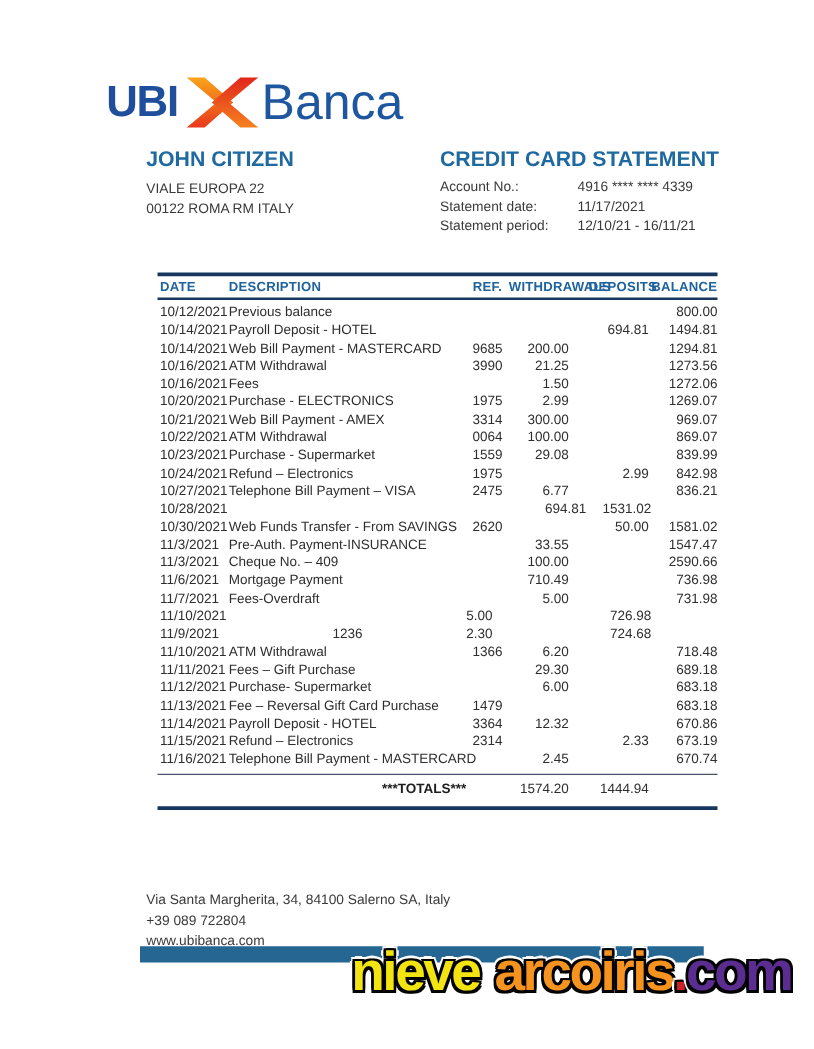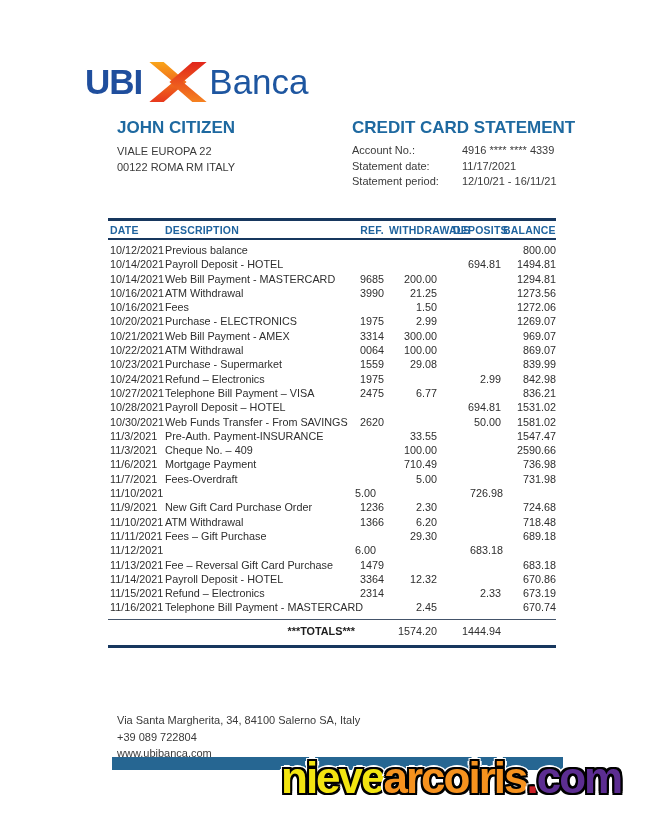--- a/index.html
+++ b/index.html
@@ -8,33 +8,33 @@
     width:651px;height:839px;
     background:#ffffff;
     font-family:"Liberation Sans","DejaVu Sans",sans-serif;
     overflow:hidden;
     padding-left:20px;
   }
   
   .logo{position:absolute;left:85px;top:58px;height:48px;display:flex;align-items:center;}
   .logo-ubi{font-size:35px;font-weight:700;color:#1f4e9d;letter-spacing:-1px;}
   .logo-x{width:60px;height:42px;margin:0 1px 0 6px;}
-  .logo-banca{font-size:35px;font-weight:400;color:#1e56a0;letter-spacing:0px;}
+  .logo-banca{font-size:40px;font-weight:400;color:#1e56a0;letter-spacing:0px;}
   
   .customer{position:absolute;left:117px;top:118px;}
   .customer-name{font-size:17px;font-weight:700;color:#1e69a0;margin-bottom:5px;}
   .customer-line{font-size:11px;color:#3a3a3a;line-height:16px;}
   
   .stmt{position:absolute;left:352px;top:118px;width:280px;}
   .stmt-title{font-size:17px;font-weight:700;color:#1e69a0;margin-bottom:5px;}
   .stmt-row{display:flex;font-size:11px;color:#3a3a3a;line-height:15.5px;}
   .stmt-label{width:110px;}
   .stmt-value{}
   
-  .table{position:absolute;left:108px;top:218px;width:448px;}
+  .table{position:absolute;left:126px;top:218px;width:448px;}
   .thead{
     display:grid;grid-template-columns:57px 190px 34px 64px 50px 53px;
     border-top:3px solid #17375e;border-bottom:2px solid #17375e;
     padding:3px 0 2px 0;
   }
   .thead .cell{font-size:10.5px;font-weight:700;color:#1f639e;letter-spacing:0.2px;}
   .tbody{padding-top:4px;}
   .trow{display:grid;grid-template-columns:57px 190px 34px 64px 50px 53px;height:14.3px;}
   .cell{font-size:10.8px;color:#2e2e2e;white-space:nowrap;overflow:visible;}
   .c-date{text-align:left;padding-left:2px;}
@@ -65,21 +65,21 @@
   }
   .wm{
     text-shadow:
       -2px -2px 0 #000, 2px -2px 0 #000, -2px 2px 0 #000, 2px 2px 0 #000,
       -2px 0 0 #000, 2px 0 0 #000, 0 -2px 0 #000, 0 2px 0 #000,
       -4px 0 0 #fff, 4px 0 0 #fff, 0 -4px 0 #fff, 0 4px 0 #fff,
       -3px -3px 0 #fff, 3px -3px 0 #fff, -3px 3px 0 #fff, 3px 3px 0 #fff;
     text-align: right;
   }
   .wm-nieve{color:#f2e410;}
-  .wm-arcoiris{color:#f6921e;}
+  .wm-arcoiris{color:#f6921e;margin-left:12px;}
   .wm-dot{color:#cc2027;}
   .wm-com{color:#5c2d91;margin-top:18px;}
 </style>
 </head>
 <body>
 
 <div class="page">
 
   <div class="logo">
     <span class="logo-ubi">UBI</span>
@@ -215,21 +215,20 @@
         <div class="trow">
           <div class="cell c-date">10/27/2021</div>
           <div class="cell c-desc">Telephone Bill Payment – VISA</div>
           <div class="cell c-ref">2475</div>
           <div class="cell c-wd">6.77</div>
           <div class="cell c-dep"></div>
           <div class="cell c-bal">836.21</div>
         </div>
         <div class="trow">
           <div class="cell c-date">10/28/2021</div>
-          <div class="cell c-desc">Payroll Deposit – HOTEL</div>
           <div class="cell c-ref"></div>
           <div class="cell c-wd"></div>
           <div class="cell c-dep">694.81</div>
           <div class="cell c-bal">1531.02</div>
         </div>
         <div class="trow">
           <div class="cell c-date">10/30/2021</div>
           <div class="cell c-desc">Web Funds Transfer - From SAVINGS</div>
           <div class="cell c-ref">2620</div>
           <div class="cell c-wd"></div>
@@ -270,21 +269,20 @@
         </div>
         <div class="trow">
           <div class="cell c-date">11/10/2021</div>
           <div class="cell c-ref"></div>
           <div class="cell c-wd">5.00</div>
           <div class="cell c-dep"></div>
           <div class="cell c-bal">726.98</div>
         </div>
         <div class="trow">
           <div class="cell c-date">11/9/2021</div>
-          <div class="cell c-desc">New Gift Card Purchase Order</div>
           <div class="cell c-ref">1236</div>
           <div class="cell c-wd">2.30</div>
           <div class="cell c-dep"></div>
           <div class="cell c-bal">724.68</div>
         </div>
         <div class="trow">
           <div class="cell c-date">11/10/2021</div>
           <div class="cell c-desc">ATM Withdrawal</div>
           <div class="cell c-ref">1366</div>
           <div class="cell c-wd">6.20</div>
@@ -294,20 +292,21 @@
         <div class="trow">
           <div class="cell c-date">11/11/2021</div>
           <div class="cell c-desc">Fees – Gift Purchase</div>
           <div class="cell c-ref"></div>
           <div class="cell c-wd">29.30</div>
           <div class="cell c-dep"></div>
           <div class="cell c-bal">689.18</div>
         </div>
         <div class="trow">
           <div class="cell c-date">11/12/2021</div>
+          <div class="cell c-desc">Purchase- Supermarket</div>
           <div class="cell c-ref"></div>
           <div class="cell c-wd">6.00</div>
           <div class="cell c-dep"></div>
           <div class="cell c-bal">683.18</div>
         </div>
         <div class="trow">
           <div class="cell c-date">11/13/2021</div>
           <div class="cell c-desc">Fee – Reversal Gift Card Purchase</div>
           <div class="cell c-ref">1479</div>
           <div class="cell c-wd"></div>

